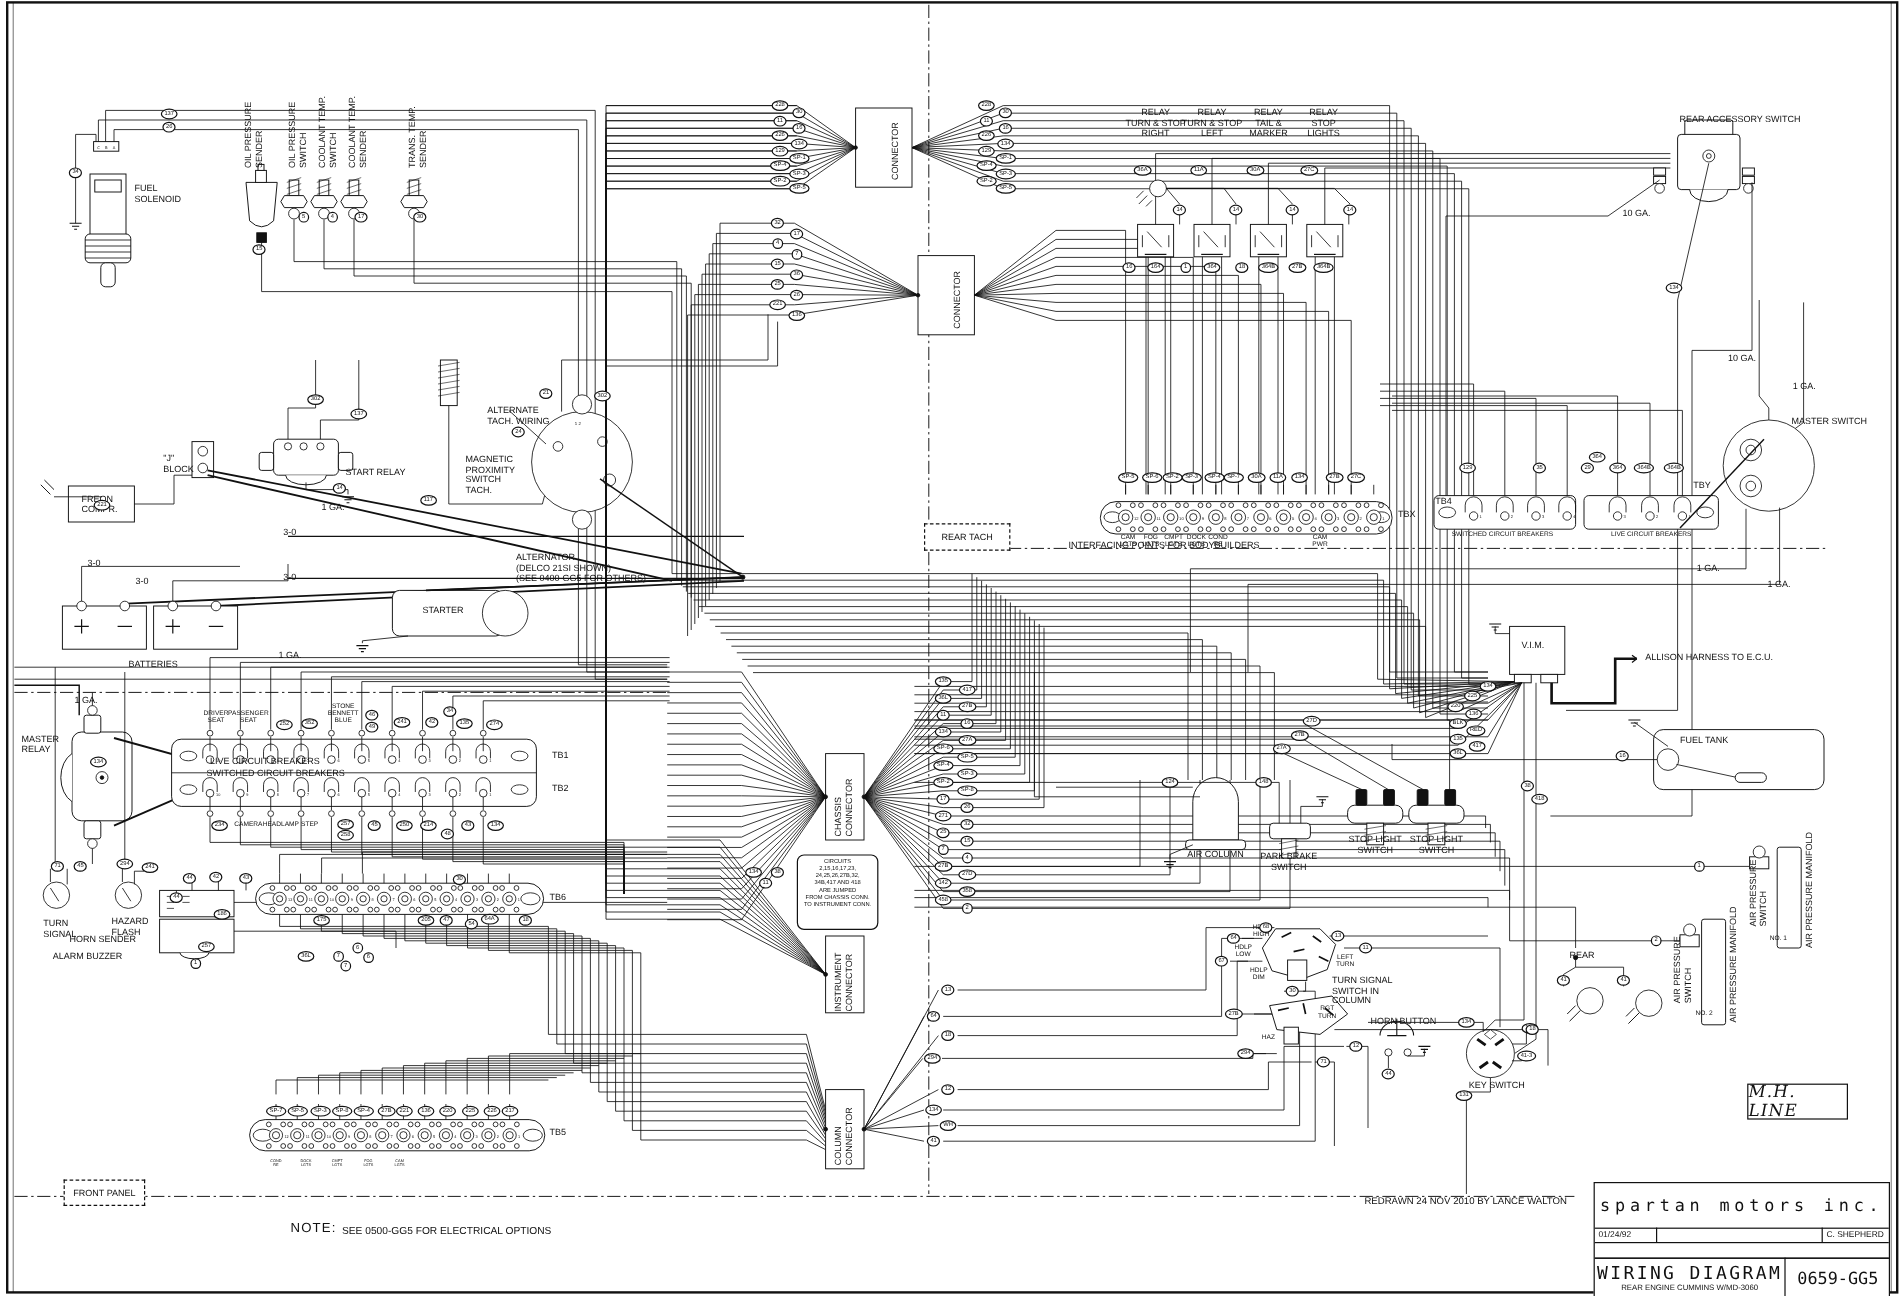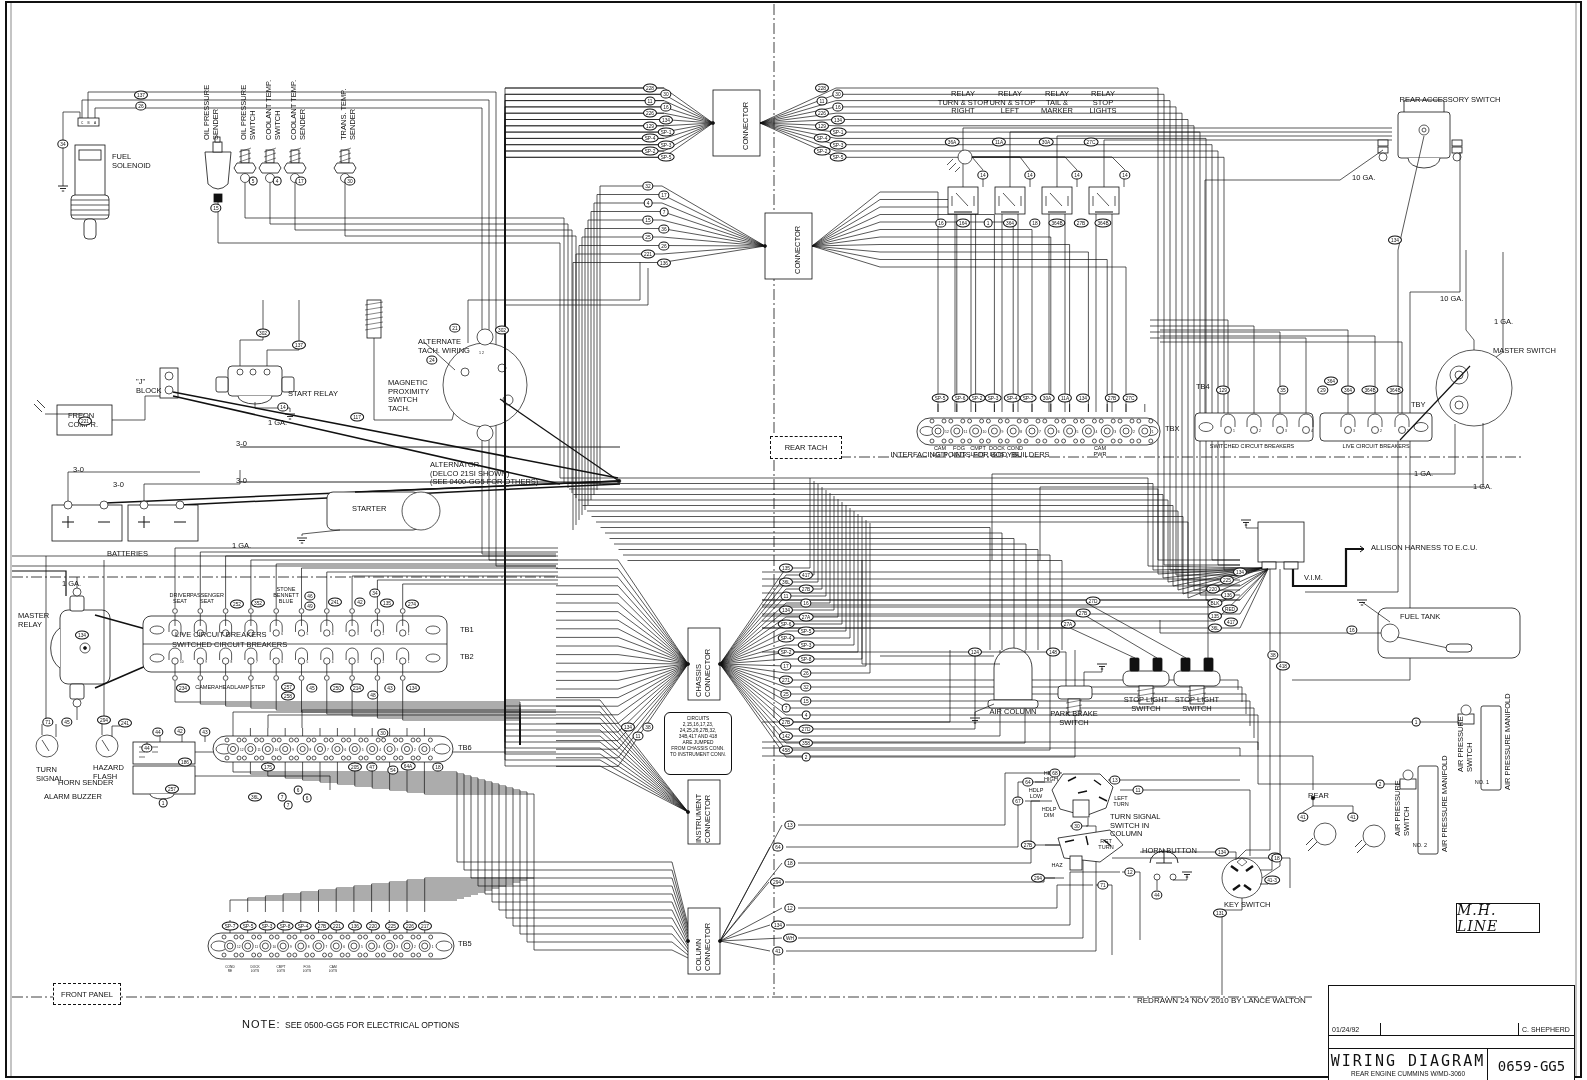--- a/index.html
+++ b/index.html
@@ -1009,21 +1009,21 @@
 SENDER</div>
       <div class="lbl" style="left: 136px; top: 378px;">"J"
 BLOCK</div>
       <div class="lbl" style="left: 288px; top: 390px;">START RELAY</div>
       <div class="lbl" style="left: 68px; top: 412px;">FREON
 COMPR.</div>
       <div class="lbl" style="left: 388px; top: 379px;">MAGNETIC
 PROXIMITY
 SWITCH
 TACH.</div>
-      <div class="lbl" style="left: 406px; top: 338px; margin-left: 12px;">ALTERNATE
+      <div class="lbl" style="left: 406px; top: 338px;">ALTERNATE
 TACH. WIRING</div>
       <div class="lbl" style="left: 430px; top: 461px;">ALTERNATOR
 (DELCO 21SI SHOWN)
 (SEE 0400-GG5 FOR OTHERS)</div>
       <div class="lbl" style="left: 352px; top: 505px;">STARTER</div>
       <div class="lbl" style="left: 107px; top: 550px;">BATTERIES</div>
       <div class="lbl" style="left: 18px; top: 612px;">MASTER
 RELAY</div>
       <div class="lbl" style="left: 175px; top: 631px;">LIVE CIRCUIT BREAKERS</div>
       <div class="lbl" style="left: 172px; top: 641px;">SWITCHED CIRCUIT BREAKERS</div>
@@ -1076,25 +1076,25 @@
       <div class="t lbl" style="left: 959px; top: 445px;">FOG
 LGTS</div>
       <div class="t lbl" style="left: 978px; top: 445px;">CMPT
 LGTS</div>
       <div class="t lbl" style="left: 997px; top: 445px;">DOCK
 LGTS</div>
       <div class="t lbl" style="left: 1015px; top: 445px;">COND
 RE</div>
       <div class="t lbl" style="left: 1100px; top: 445px;">CAM
 PWR</div>
-      <div class="lbl" style="left: 1196px; top: 383px; text-align: center;">TB4</div>
+      <div class="lbl" style="left: 1196px; top: 414px; text-align: center;">TB4</div>
       <div class="lbl" style="left: 1411px; top: 401px;">TBY</div>
       <div class="c t lbl" style="left: 1252px; top: 443px;">SWITCHED CIRCUIT BREAKERS</div>
       <div class="c t lbl" style="left: 1376px; top: 443px;">LIVE CIRCUIT BREAKERS</div>
-      <div class="lbl" style="left: 1268px; top: 574px; margin-left: 36px;">V.I.M.</div>
+      <div class="lbl" style="left: 1268px; top: 534px;">V.I.M.</div>
       <div class="lbl" style="left: 1371px; top: 544px;">ALLISON HARNESS TO E.C.U.</div>
       <div class="lbl" style="left: 1400px; top: 613px;">FUEL TANK</div>
       <div class="c lbl" style="left: 1013px; top: 708px;">AIR COLUMN</div>
       <div class="c lbl" style="left: 1074px; top: 710px;">PARK BRAKE
 SWITCH</div>
       <div class="c lbl" style="left: 1146px; top: 696px;">STOP LIGHT
 SWITCH</div>
       <div class="c lbl" style="left: 1197px; top: 696px;">STOP LIGHT
 SWITCH</div>
       <div class="lbl" style="left: 1110px; top: 813px;">TURN SIGNAL
@@ -1364,20 +1364,21 @@
 FROM CHASSIS CONN.
 TO INSTRUMENT CONN.</div>
 
   <div class="lbl n" style="left:242px;top:1018px;">NOTE:</div>
   <div class="lbl" style="left:285px;top:1021px;font-size:8.5px;">SEE 0500-GG5 FOR ELECTRICAL OPTIONS</div>
   <div class="lbl" style="left:1137px;top:996px;font-size:8px;">REDRAWN 24 NOV 2010 BY LANCE WALTON</div>
 
   <div id="mhline">M.H. LINE</div>
 
   <div id="tblock">
+    <div id="tb-company">spartan motors inc.</div>
     <div id="tb-row2">
       <div id="tb-date">01/24/92</div>
       <div id="tb-author">C. SHEPHERD</div>
     </div>
     <div id="tb-row3"></div>
     <div id="tb-title">
       <div class="big">WIRING DIAGRAM</div>
       <div class="sub">REAR ENGINE CUMMINS W/MD-3060</div>
     </div>
     <div id="tb-num">0659-GG5</div>

